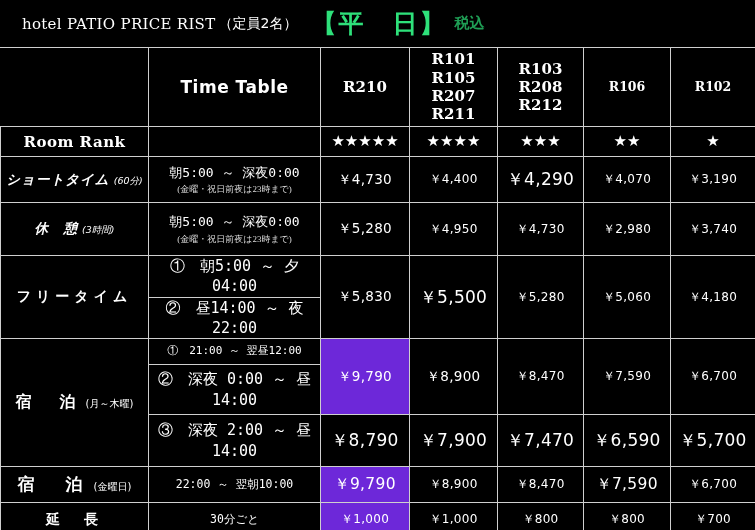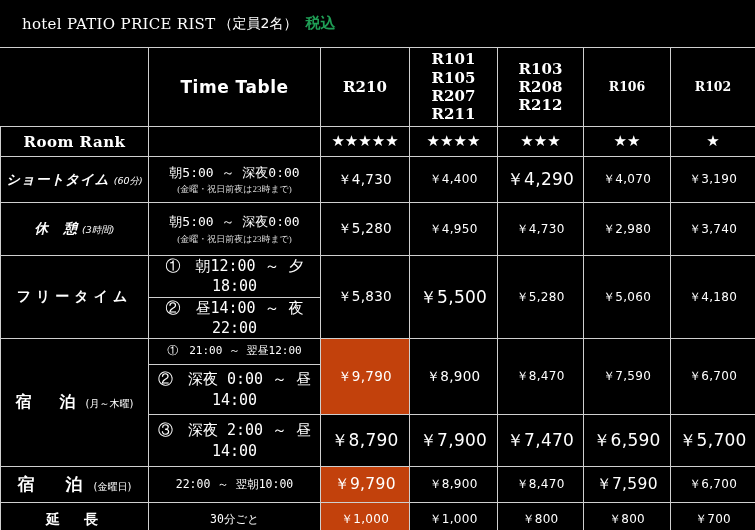--- a/index.html
+++ b/index.html
@@ -154,30 +154,31 @@
     color: #f4f4f4;
     font-family: "DejaVu Sans", "Liberation Sans", sans-serif;
     font-size: 13px;
     letter-spacing: 0.3px;
     white-space: nowrap;
   }
   .price.s1 { font-size: 12px; }
   .price.s2 { font-size: 13.5px; }
   .price.s3 { font-size: 15.5px; }
   .price.s4 { font-size: 17px; }
-  .price.dim { background:#c2410c;margin-top:44px; }
+  .price.dim { background:#6d28d9;margin-top:44px; }
 </style>
 </head>
 <body>
 
 <div id="page">
 
   <div class="titlebar">
     <span class="title-main">hotel PATIO  PRICE RIST</span>
     <span class="title-occ">（定員2名）</span>
+    <span class="title-weekday">【平　日】</span>
     <span class="title-tax">税込</span>
   </div>
 
   <table class="grid">
     <colgroup>
       <col style="width:148px">
       <col style="width:172px">
       <col style="width:89px">
       <col style="width:88px">
       <col style="width:86px">
@@ -248,21 +249,21 @@
         <td class="price s1">￥4,950</td>
         <td class="price s1">￥4,730</td>
         <td class="price s1">￥2,980</td>
         <td class="price s1">￥3,740</td>
       </tr>
 
       <tr style="height:32px">
         <td class="lbl plain" rowspan="2">
           <span class="main">フリータイム</span>
         </td>
-        <td class="tt lg">①　朝12:00 ～ 夕18:00</td>
+        <td class="tt lg">①　朝5:00 ～ 夕04:00</td>
         <td class="price s2" rowspan="2">￥5,830</td>
         <td class="price s4" rowspan="2">￥5,500</td>
         <td class="price s1" rowspan="2">￥5,280</td>
         <td class="price s1" rowspan="2">￥5,060</td>
         <td class="price s1" rowspan="2">￥4,180</td>
       </tr>
       <tr style="height:32px">
         <td class="tt lg">②　昼14:00 ～ 夜22:00</td>
       </tr>
 

